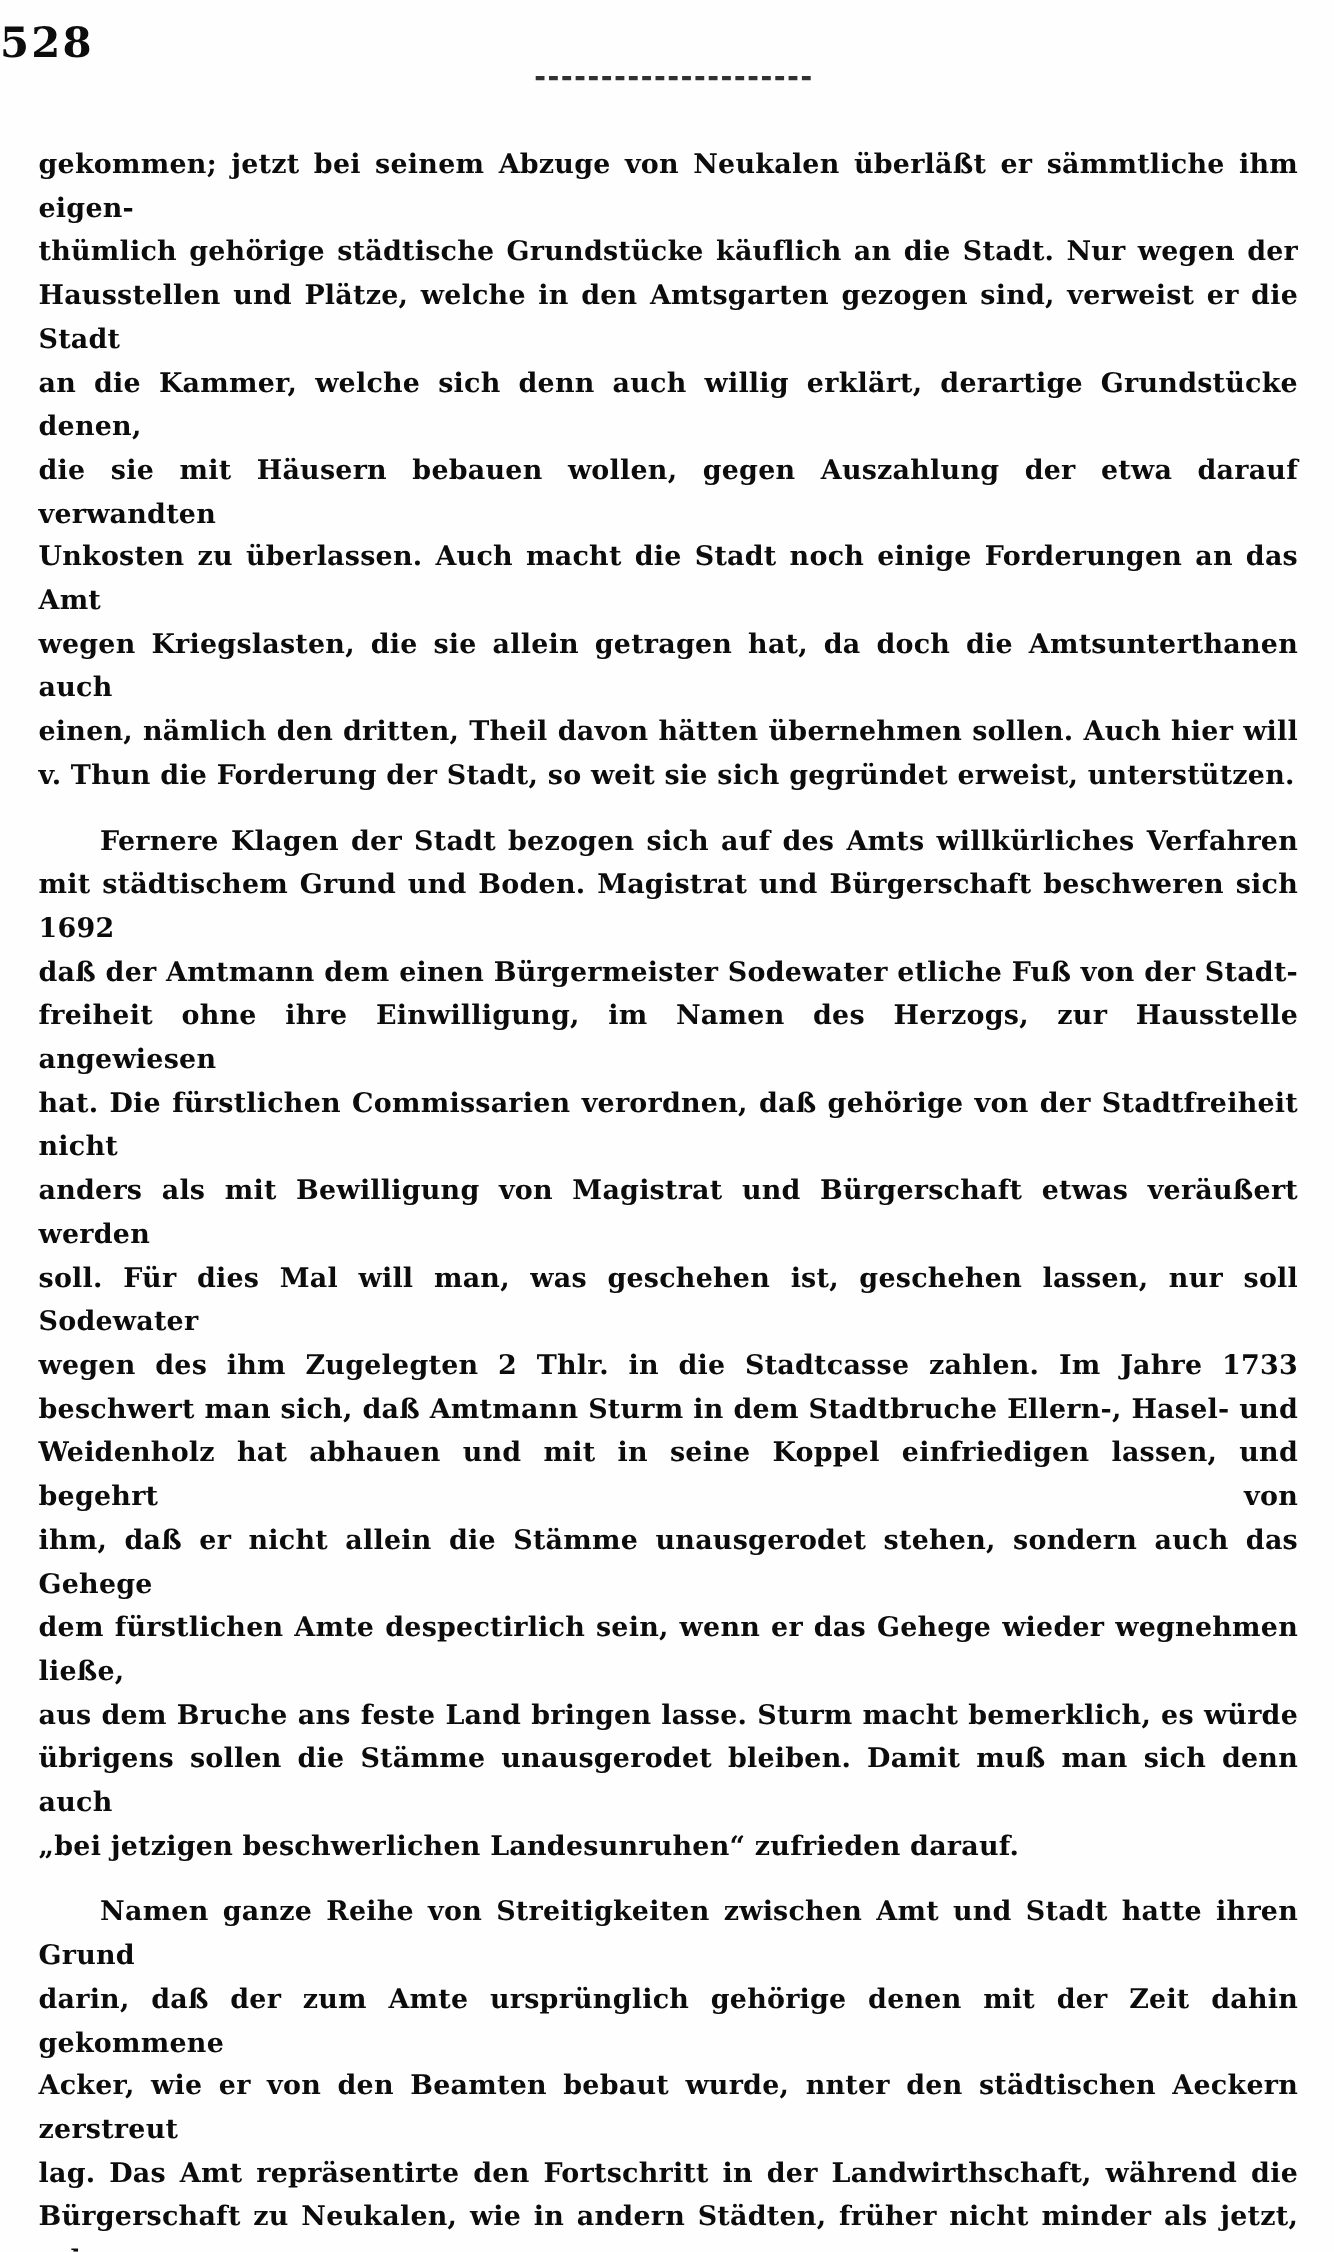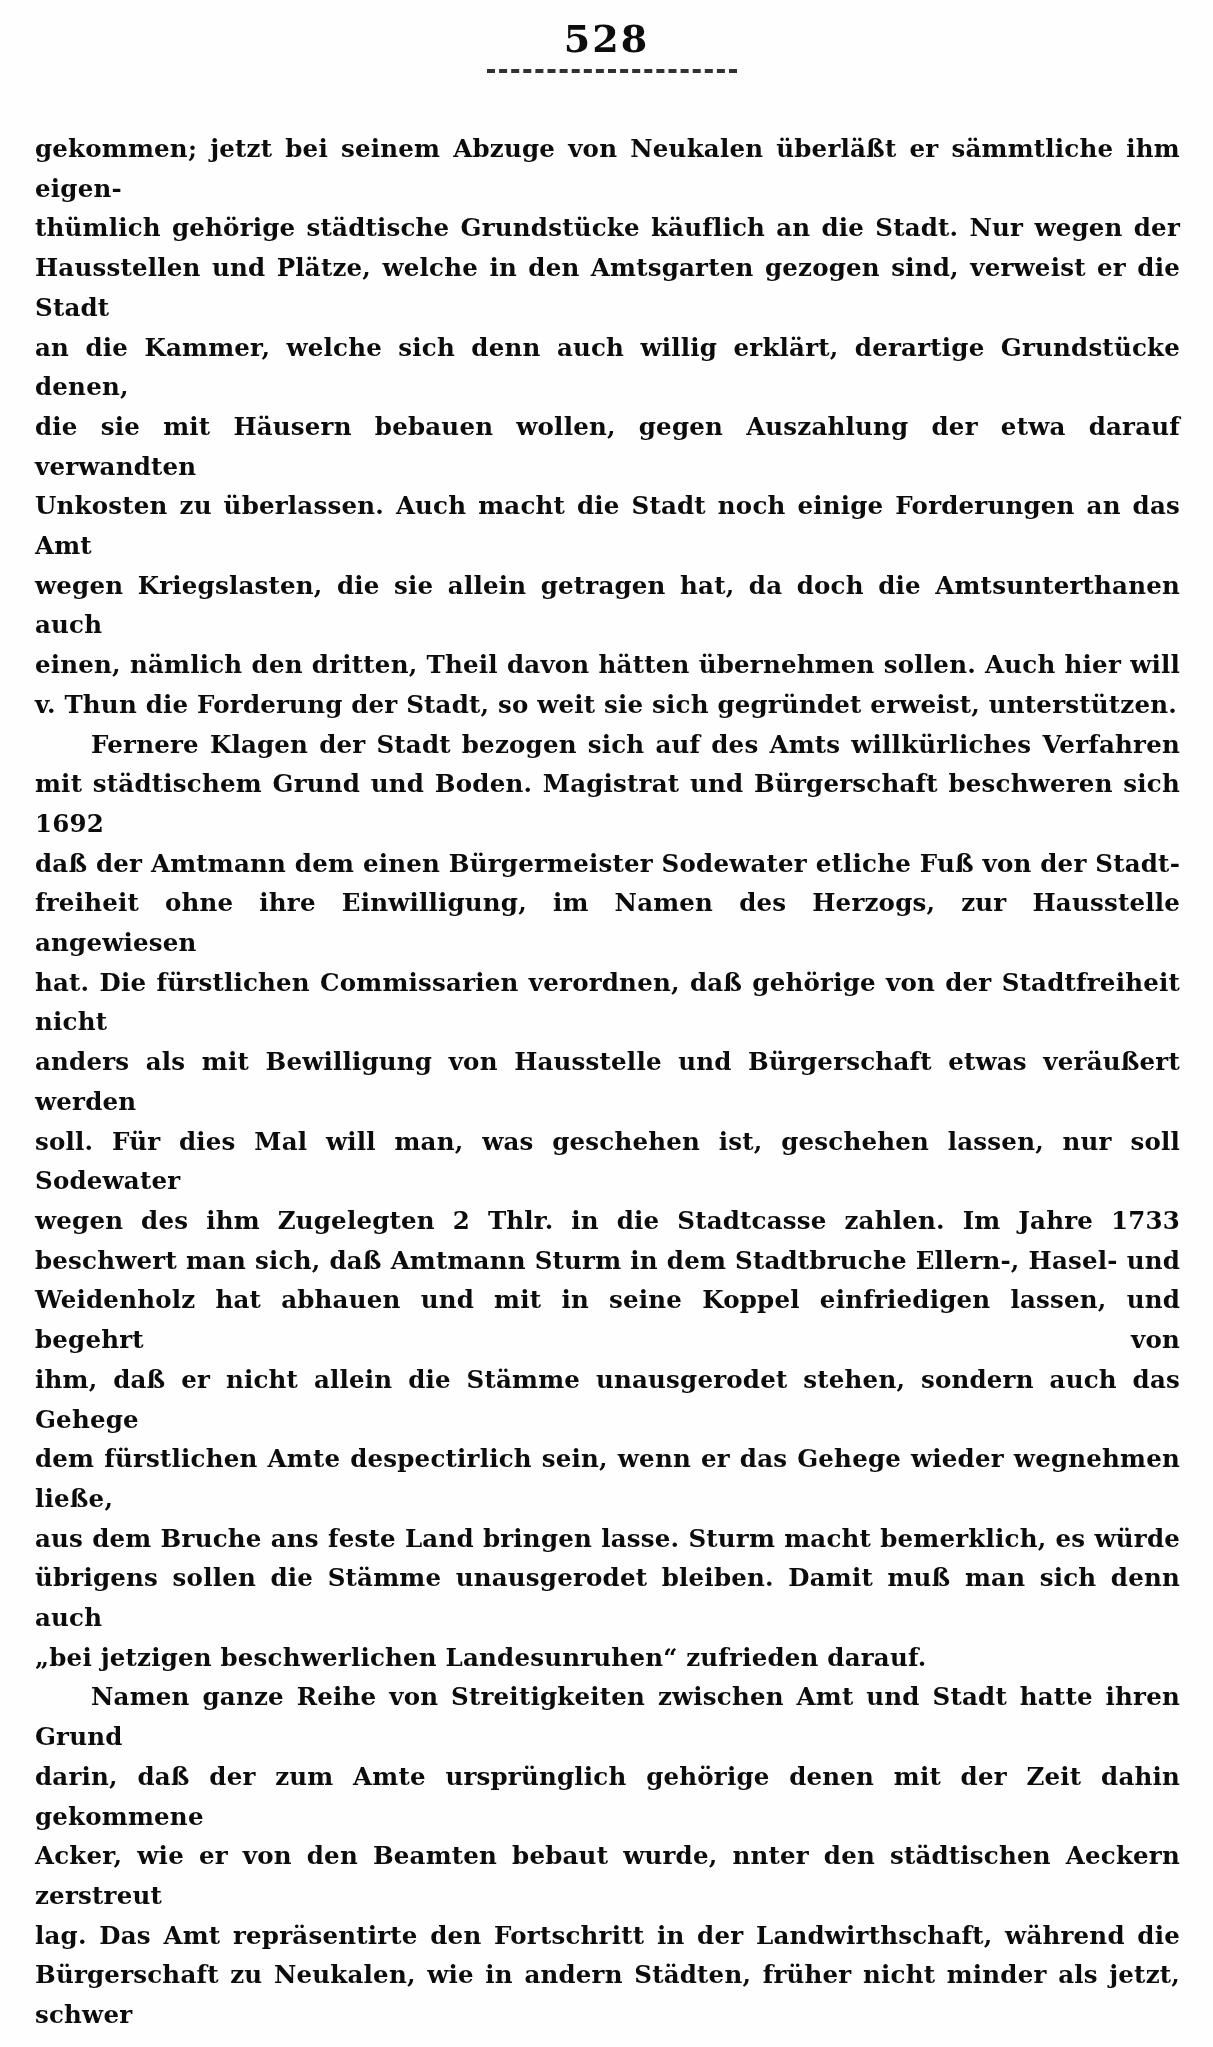--- a/index.html
+++ b/index.html
@@ -13,21 +13,20 @@
     height: 2047px;
     background: #fefefe;
     color: #111;
     font-family: "DejaVu Serif", "Liberation Serif", serif;
     font-weight: bold;
     overflow: hidden;
     box-sizing: border-box;
   }
   .page-number {
     padding-top: 16px;
-    text-align: center;
     font-size: 38px;
     letter-spacing: 2px;
     color: #0d0d0d;
   }
   .header-rule {
     width: 250px;
     height: 0;
     border-top: 4px dashed #1b1b1b;
     margin: 8px 0 0 487px;
     opacity: 0.9;
@@ -39,20 +38,21 @@
     color: #0c0c0c;
   }
   .line {
     text-align: justify;
     text-align-last: justify;
     white-space: normal;
     letter-spacing: 0.2px;
   }
   .line.indent {
     text-indent: 56px;
+    margin-top: 20px;
   }
   .line.para-end {
     text-align-last: left;
   }
 </style>
 </head>
 <body>
 
 <div class="page">
   <div class="page-number">528</div>
@@ -65,21 +65,21 @@
       <div class="line">die sie mit Häusern bebauen wollen, gegen Auszahlung der etwa darauf verwandten</div>
       <div class="line">Unkosten zu überlassen.  Auch macht die Stadt noch einige Forderungen an das Amt</div>
       <div class="line">wegen Kriegslasten, die sie allein getragen hat, da doch die Amtsunterthanen auch</div>
       <div class="line">einen, nämlich den dritten, Theil davon hätten übernehmen sollen.  Auch hier will</div>
       <div class="line para-end">v. Thun die Forderung der Stadt, so weit sie sich gegründet erweist, unterstützen.</div>
       <div class="line indent">Fernere Klagen der Stadt bezogen sich auf des Amts willkürliches Verfahren</div>
       <div class="line">mit städtischem Grund und Boden.  Magistrat und Bürgerschaft beschweren sich 1692</div>
       <div class="line">daß der Amtmann dem einen Bürgermeister Sodewater etliche Fuß von der Stadt-</div>
       <div class="line">freiheit ohne ihre Einwilligung, im Namen des Herzogs, zur Hausstelle angewiesen</div>
       <div class="line">hat.  Die fürstlichen Commissarien verordnen, daß gehörige von der Stadtfreiheit nicht</div>
-      <div class="line">anders als mit Bewilligung von Hausstelle und Bürgerschaft etwas veräußert werden</div>
+      <div class="line">anders als mit Bewilligung von Magistrat und Bürgerschaft etwas veräußert werden</div>
       <div class="line">soll.  Für dies Mal will man, was geschehen ist, geschehen lassen, nur soll Sodewater</div>
       <div class="line">wegen des ihm Zugelegten 2 Thlr. in die Stadtcasse zahlen.  Im Jahre 1733</div>
       <div class="line">beschwert man sich, daß Amtmann Sturm in dem Stadtbruche Ellern-, Hasel- und</div>
       <div class="line">Weidenholz hat abhauen und mit in seine Koppel einfriedigen lassen, und begehrt von</div>
       <div class="line">ihm, daß er nicht allein die Stämme unausgerodet stehen, sondern auch das Gehege</div>
       <div class="line">dem fürstlichen Amte despectirlich sein, wenn er das Gehege wieder wegnehmen ließe,</div>
       <div class="line">aus dem Bruche ans feste Land bringen lasse.  Sturm macht bemerklich, es würde</div>
       <div class="line">übrigens sollen die Stämme unausgerodet bleiben.  Damit muß man sich denn auch</div>
       <div class="line para-end">„bei jetzigen beschwerlichen Landesunruhen“ zufrieden darauf.</div>
       <div class="line indent">Namen ganze Reihe von Streitigkeiten zwischen Amt und Stadt hatte ihren Grund</div>

